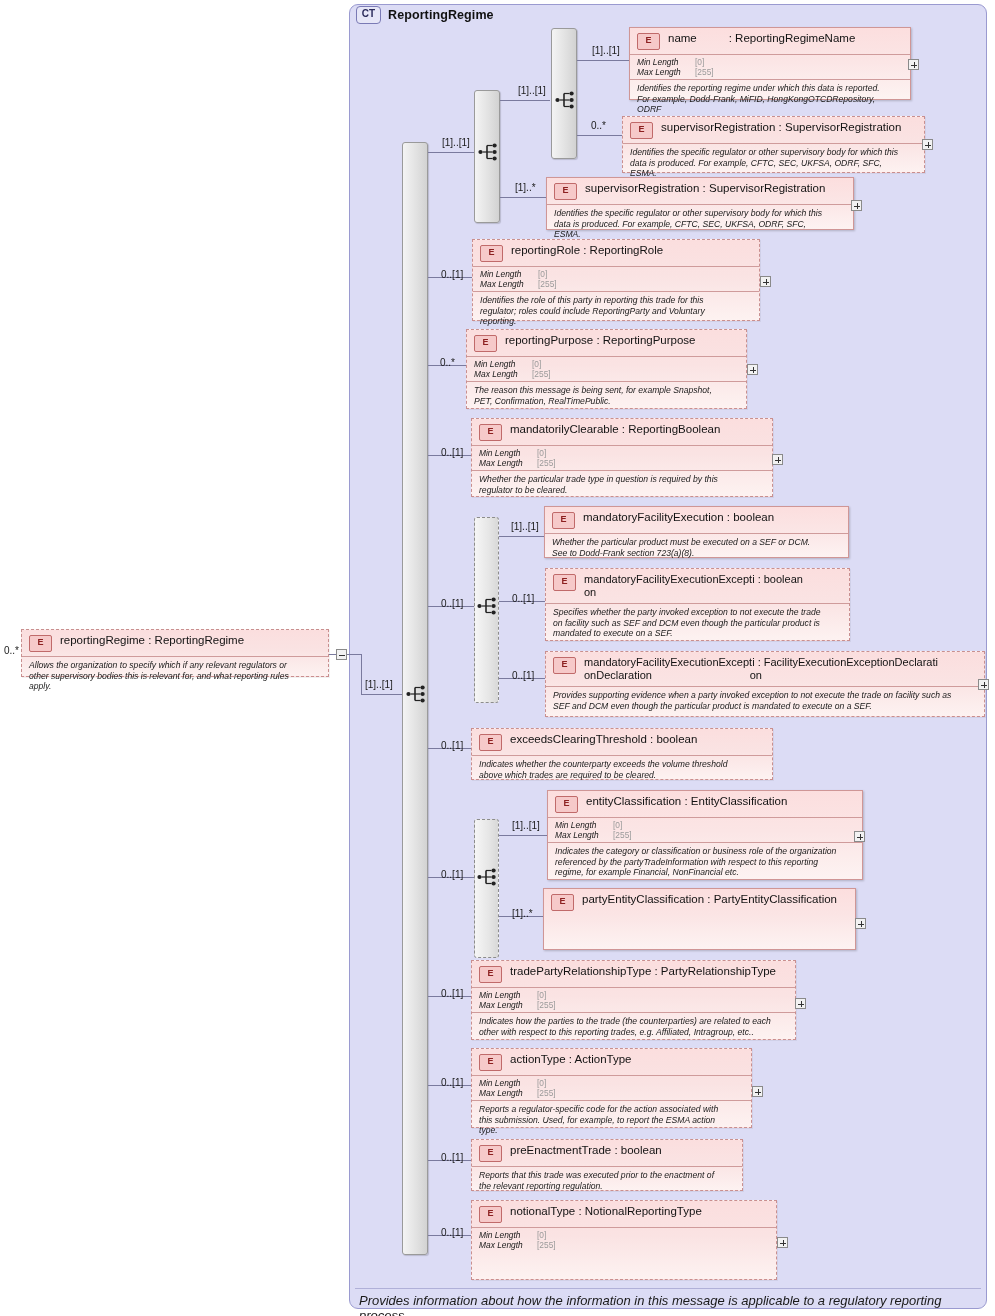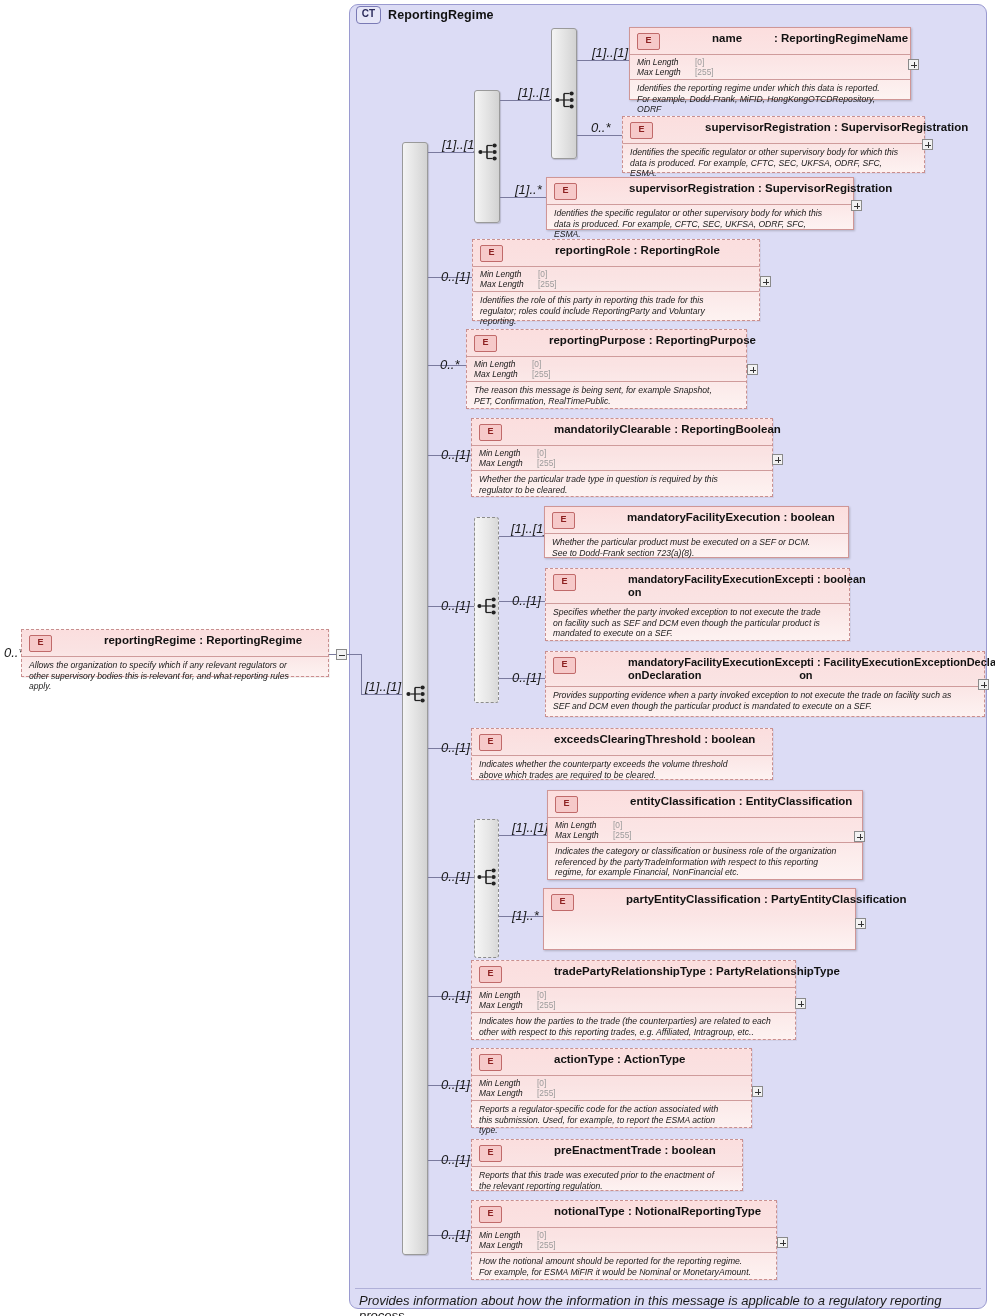--- a/index.html
+++ b/index.html
@@ -31,31 +31,31 @@
       border:1px solid #d89a9a;}
   .el.solid{border:1px solid #cf9696;box-shadow:1px 1px 2px rgba(0,0,0,.20);
       background:linear-gradient(to bottom,#fcdede 0%,#fbe5e5 45%,#fdf3f2 100%);}
   .el.dashed{border:1px dashed #c98f8f;
       background:linear-gradient(to bottom,#fbdede 0%,#fae3e3 45%,#fdf2f1 100%);
       box-shadow:1px 1px 0 rgba(0,0,0,.05);}
   .el-title{display:flex;align-items:flex-start;gap:8px;padding:4px 6px 4px 7px;}
   .el-badge{flex:0 0 auto;width:21px;height:15px;margin-top:1px;border:1px solid #c06a6a;border-radius:2px;
             background:#f6c9c9;color:#8c2020;font-size:9px;line-height:13px;text-align:center;
             font-weight:bold;font-family:"Liberation Sans",sans-serif;}
-  .el-name{font-size:11.5px;font-weight:bold;color:#121212;line-height:13px;white-space:pre;margin-left:44px;}
+  .el-name{font-size:11.5px;font-weight:normal;color:#121212;line-height:13px;white-space:pre;}
   .el-name.small{font-size:11px;}
   .el-facets{border-top:1px solid #cf9b9b;padding:2px 7px 2px 7px;}
   .facet-row{display:flex;font-size:8.4px;line-height:10px;font-style:italic;color:#1a1a1a;}
   .facet-label{width:58px;flex:0 0 58px;}
   .facet-val{color:#9b9b9b;font-style:normal;}
   .el-doc{border-top:1px solid #cf9b9b;padding:3px 22px 4px 7px;
           font-size:8.6px;line-height:10.5px;font-style:italic;color:#1a1a1a;}
 
   
-  .card{position:absolute;font-size:13px;font-style:italic;color:#1a1a1a;white-space:nowrap;}
+  .card{position:absolute;font-size:10px;color:#1a1a1a;white-space:nowrap;}
 
   
   .ln{position:absolute;background:#7a7a9e;}
   .ln.h{height:1px;}
   .ln.v{width:1px;}
 
   
   .plus{position:absolute;width:11px;height:11px;box-sizing:border-box;
         border:1px solid #8a8a8a;background:#f2f2f2;}
   .plus:before{content:"";position:absolute;left:2px;top:4.5px;width:6px;height:1px;background:#333;}
@@ -410,21 +410,20 @@
     <div class="el-facets">
       <div class="facet-row">
         <span class="facet-label">Min Length</span>
         <span class="facet-val">[0]</span>
       </div>
       <div class="facet-row">
         <span class="facet-label">Max Length</span>
         <span class="facet-val">[255]</span>
       </div>
     </div>
-    <div class="el-doc">How the notional amount should be reported for the reporting regime. For example, for ESMA MiFIR it would be Nominal or MonetaryAmount.</div>
   </div>
   <div class="plus p" style="left:777px;top:1237px;"></div>
 
   <div class="ct-footer">
     <span>Provides information about how the information in this message is applicable to a regulatory reporting process.</span>
   </div>
 
 </div>
 
 </body></html>

